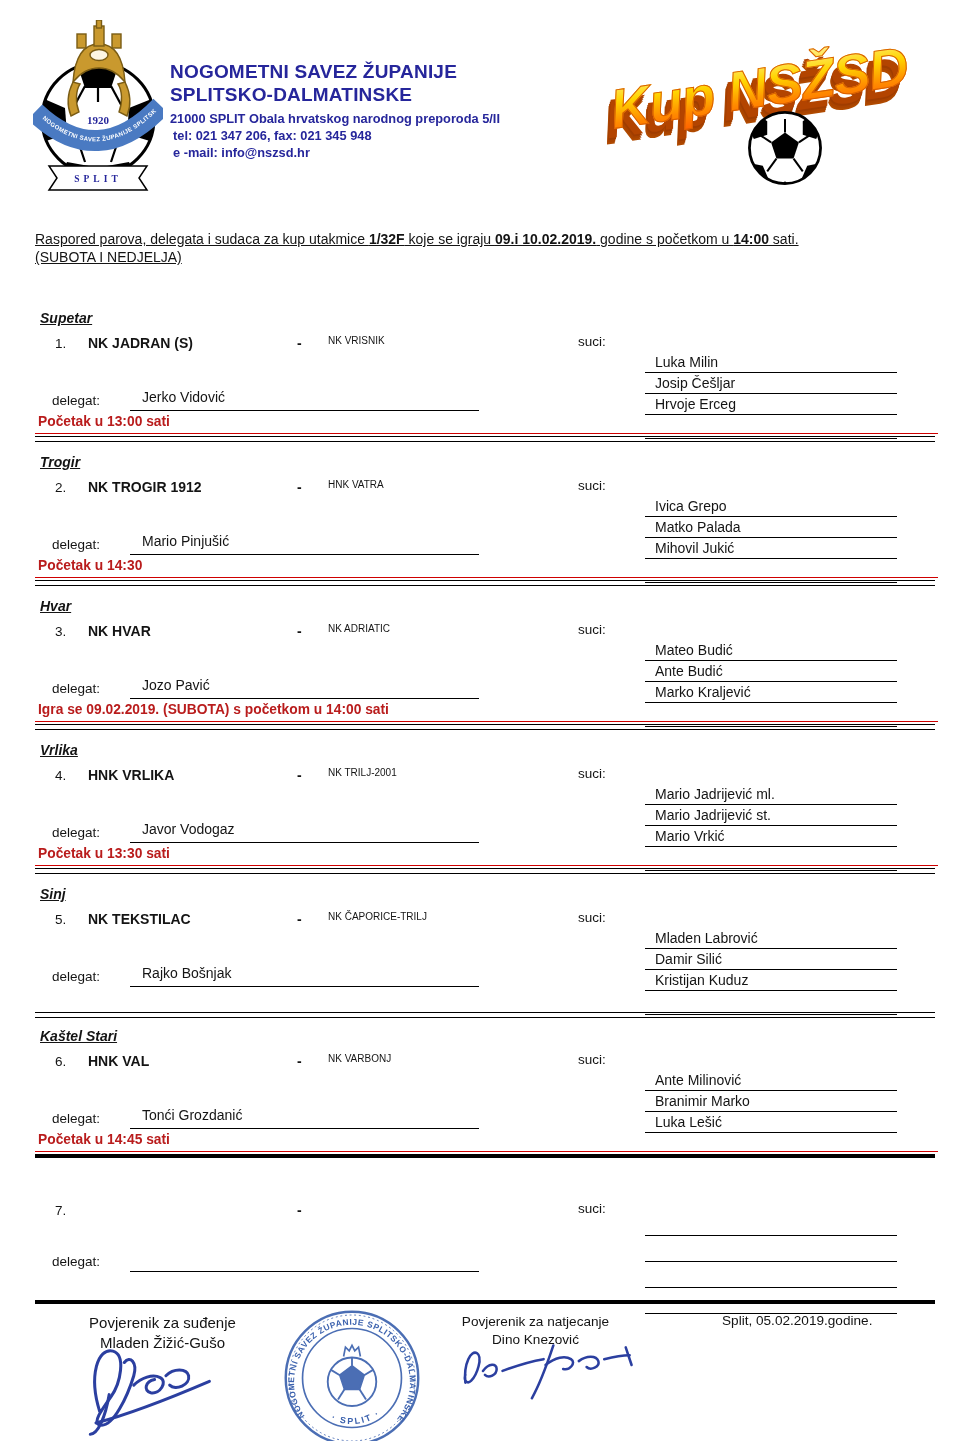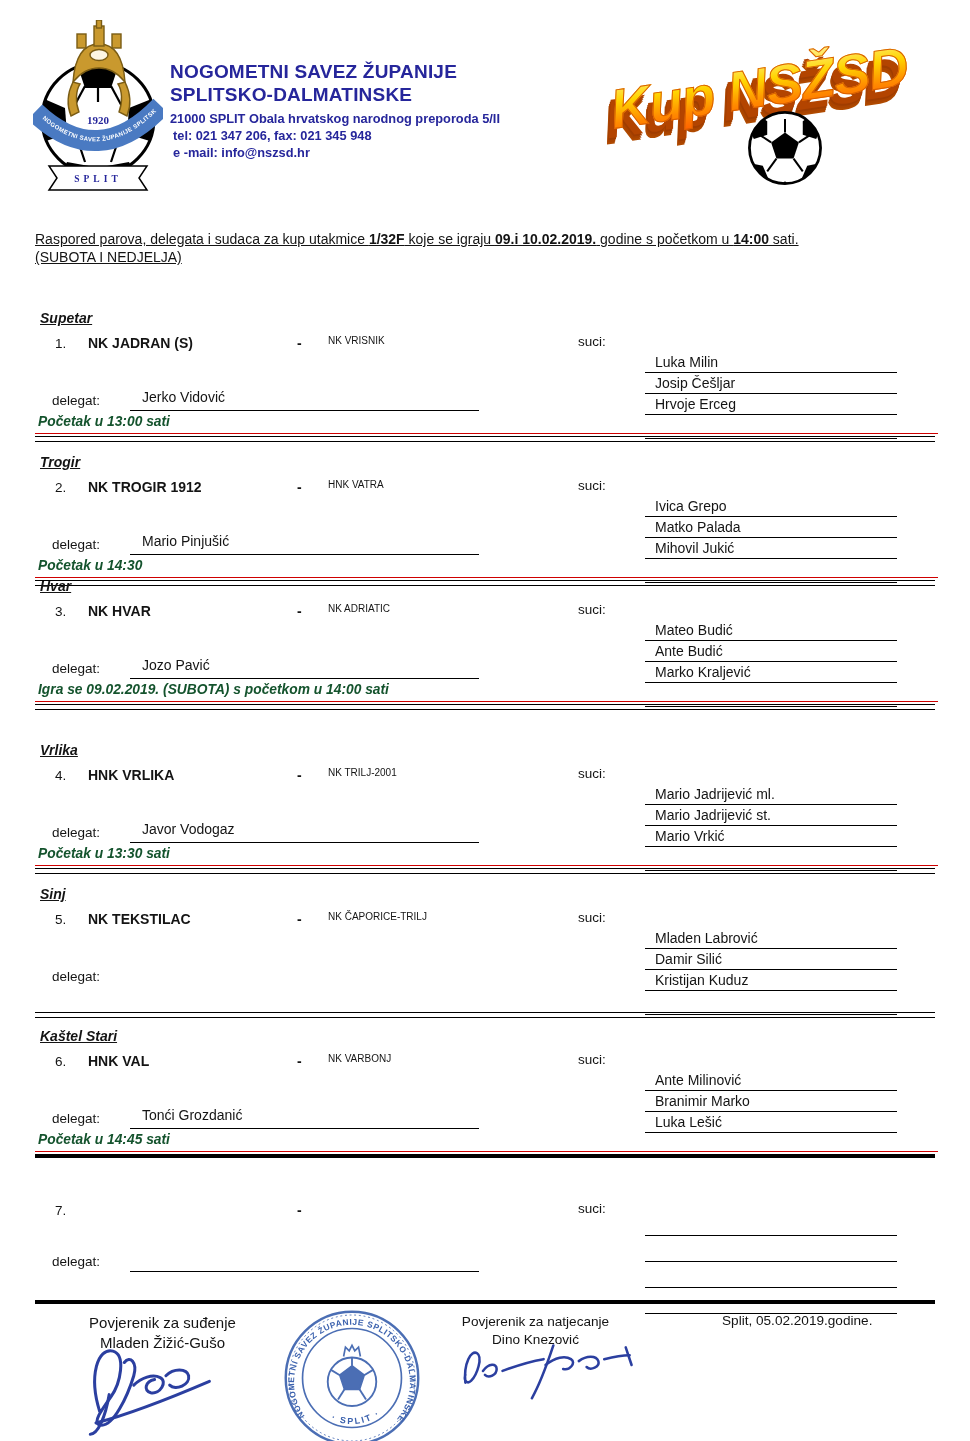--- a/index.html
+++ b/index.html
@@ -39,21 +39,21 @@
   .dash{position:absolute;top:27px;left:262px;font-size:14px;font-weight:bold;}
   .away{position:absolute;top:27px;left:293px;font-size:10px;font-weight:normal;}
   .suci-label{position:absolute;top:26px;left:543px;}
   .ref{position:absolute;left:610px;width:242px;height:17px;border-bottom:1.6px solid #000;
        padding:0 0 1px 10px;font-size:14px;white-space:nowrap;margin-top:22px;}
   .r0{top:24px}.r1{top:45px}.r2{top:66px}.r3{top:90px}
   .delegat-label{position:absolute;top:85px;left:17px;}
   .delegate-line{position:absolute;top:81px;left:95px;width:337px;height:21px;
        border-bottom:1.6px solid #000;padding-left:12px;font-size:14px;}
   .note{position:absolute;top:106px;left:0;width:900px;height:19px;
-       border-bottom:1.6px solid #cf0000;color:#14532d;font-weight:bold;font-size:13.8px;padding-left:3px;font-style:italic;}
+       border-bottom:1.6px solid #cf0000;color:#b91c1c;font-weight:bold;font-size:13.8px;padding-left:3px;}
   .sep{position:absolute;left:0;width:900px;top:128px;}
   .sep.double{height:4px;border-top:1.6px solid #000;border-bottom:1.6px solid #000;}
   .sep.thick{height:3.5px;background:#000;}
   
   .spread .num{top:38px}
   .spread .dash{top:37px}
   .spread .suci-label{top:36px}
   .spread .r0{top:30px}.spread .r1{top:56px}.spread .r2{top:82px}.spread .r3{top:108px}
   .spread .delegat-label{top:89px}
   .spread .delegate-line{top:85px}
@@ -187,21 +187,21 @@
     <div class="ref r0">Ivica Grepo</div>
     <div class="ref r1">Matko Palada</div>
     <div class="ref r2">Mihovil Jukić</div>
     <div class="ref r3"></div>
     <div class="delegat-label">delegat:</div>
     <div class="delegate-line">Mario Pinjušić</div>
     <div class="note">Početak u 14:30</div>
     <div class="sep double"></div>
   </div>
 
-  <div class="s" style="top:576px">
+  <div class="s" style="top:596px">
     <div class="loc">Hvar</div>
     <div class="num">3.</div>
     <div class="home">NK HVAR</div>
     <div class="dash">-</div>
     <div class="away">NK ADRIATIC</div>
     <div class="suci-label">suci:</div>
     <div class="ref r0">Mateo Budić</div>
     <div class="ref r1">Ante Budić</div>
     <div class="ref r2">Marko Kraljević</div>
     <div class="ref r3"></div>
@@ -233,20 +233,21 @@
     <div class="num">5.</div>
     <div class="home">NK TEKSTILAC</div>
     <div class="dash">-</div>
     <div class="away">NK ČAPORICE-TRILJ</div>
     <div class="suci-label">suci:</div>
     <div class="ref r0">Mladen Labrović</div>
     <div class="ref r1">Damir Silić</div>
     <div class="ref r2">Kristijan Kuduz</div>
     <div class="ref r3"></div>
     <div class="delegat-label">delegat:</div>
+    <div class="delegate-line">Rajko Bošnjak</div>
     <div class="sep double"></div>
   </div>
 
   <div class="s" style="top:1026px">
     <div class="loc">Kaštel Stari</div>
     <div class="num">6.</div>
     <div class="home">HNK VAL</div>
     <div class="dash">-</div>
     <div class="away">NK VARBONJ</div>
     <div class="suci-label">suci:</div>

